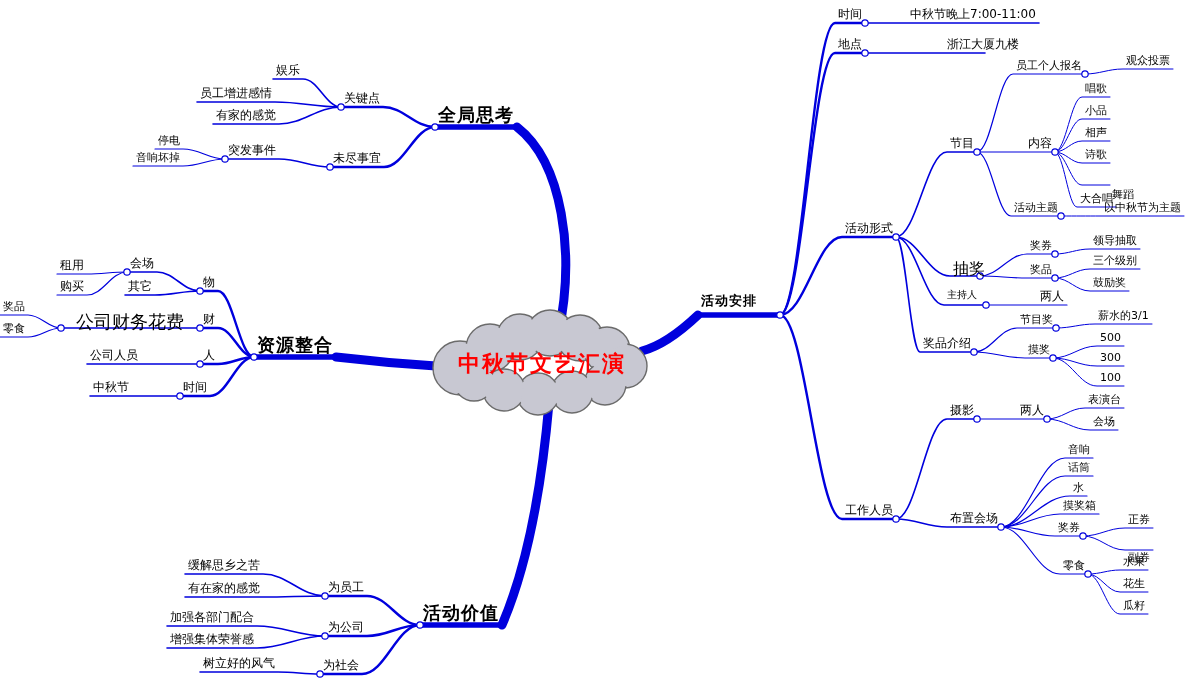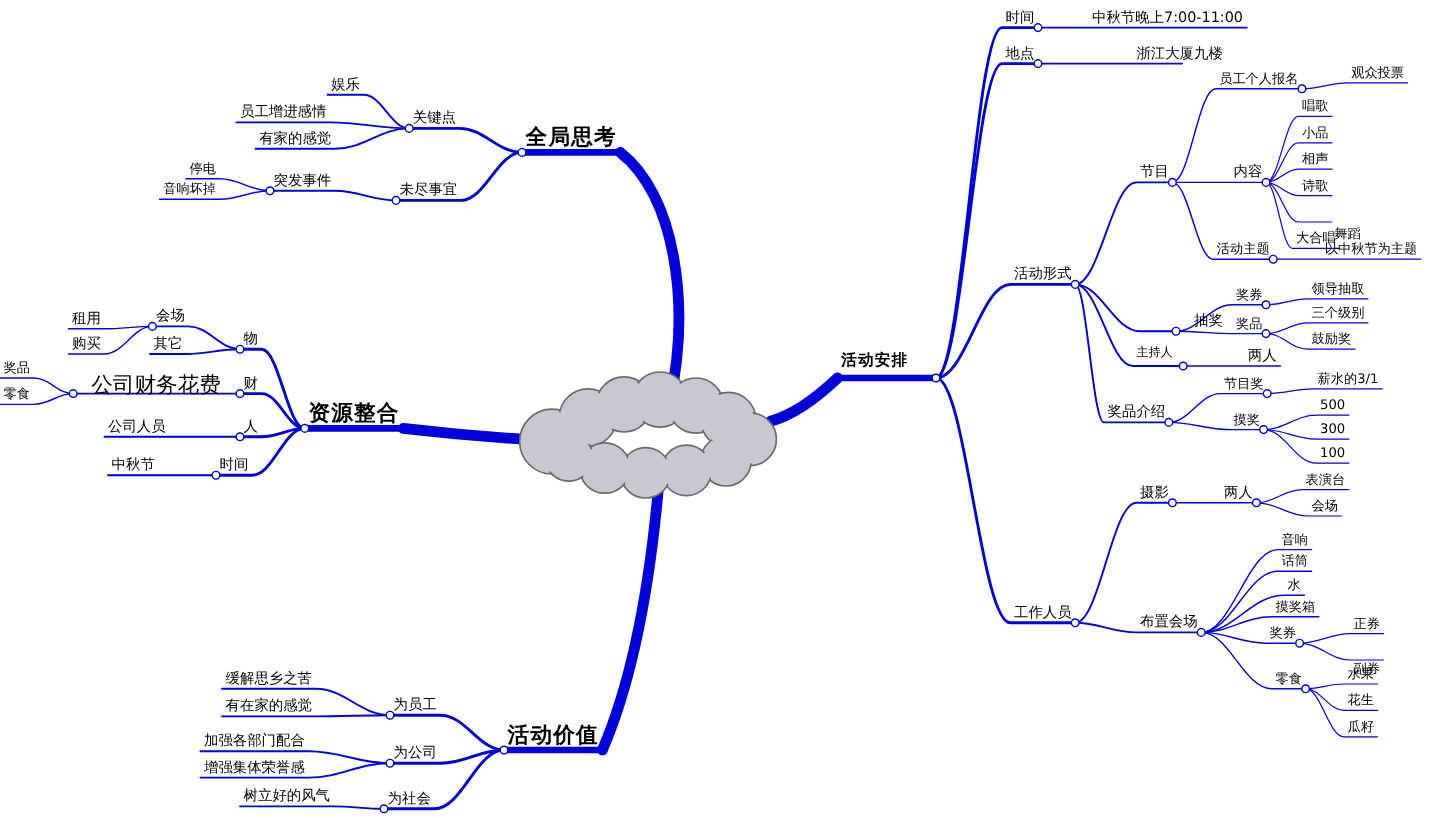--- a/index.html
+++ b/index.html
@@ -215,21 +215,21 @@
       <div class="node-label" style="left: 1126px; top: 55px; font-size: 11px;">观众投票</div>
       <div class="node-label" style="left: 1028px; top: 137px; font-size: 12px;">内容</div>
       <div class="node-label" style="left: 1085px; top: 83px; font-size: 11px;">唱歌</div>
       <div class="node-label" style="left: 1085px; top: 105px; font-size: 11px;">小品</div>
       <div class="node-label" style="left: 1085px; top: 127px; font-size: 11px;">相声</div>
       <div class="node-label" style="left: 1085px; top: 149px; font-size: 11px;">诗歌</div>
       <div class="node-label" style="left: 1112px; top: 171px; font-size: 11px; margin-top: 18px;">舞蹈</div>
       <div class="node-label" style="left: 1080px; top: 193px; font-size: 11px;">大合唱</div>
       <div class="node-label" style="left: 1014px; top: 202px; font-size: 11px;">活动主题</div>
       <div class="node-label" style="left: 1104px; top: 202px; font-size: 11px;">以中秋节为主题</div>
-      <div class="node-label" style="left: 995px; top: 261px; font-size: 12px;">抽奖</div>
+      <div class="node-label" style="left: 953px; top: 261px; font-size: 16px;">抽奖</div>
       <div class="node-label" style="left: 1030px; top: 240px; font-size: 11px;">奖券</div>
       <div class="node-label" style="left: 1093px; top: 235px; font-size: 11px;">领导抽取</div>
       <div class="node-label" style="left: 1030px; top: 264px; font-size: 11px;">奖品</div>
       <div class="node-label" style="left: 1093px; top: 255px; font-size: 11px;">三个级别</div>
       <div class="node-label" style="left: 1093px; top: 277px; font-size: 11px;">鼓励奖</div>
       <div class="node-label" style="left: 947px; top: 290px; font-size: 10px;">主持人</div>
       <div class="node-label" style="left: 1040px; top: 290px; font-size: 12px;">两人</div>
       <div class="node-label" style="left: 923px; top: 337px; font-size: 12px;">奖品介绍</div>
       <div class="node-label" style="left: 1020px; top: 314px; font-size: 11px;">节目奖</div>
       <div class="node-label" style="left: 1098px; top: 310px; font-size: 11px;">薪水的3/1</div>
@@ -248,13 +248,14 @@
       <div class="node-label" style="left: 1073px; top: 482px; font-size: 11px;">水</div>
       <div class="node-label" style="left: 1063px; top: 500px; font-size: 11px;">摸奖箱</div>
       <div class="node-label" style="left: 1058px; top: 522px; font-size: 11px;">奖券</div>
       <div class="node-label" style="left: 1128px; top: 514px; font-size: 11px;">正券</div>
       <div class="node-label" style="left: 1128px; top: 536px; font-size: 11px; margin-top: 16px;">副券</div>
       <div class="node-label" style="left: 1063px; top: 560px; font-size: 11px;">零食</div>
       <div class="node-label" style="left: 1123px; top: 556px; font-size: 11px;">水果</div>
       <div class="node-label" style="left: 1123px; top: 578px; font-size: 11px;">花生</div>
       <div class="node-label" style="left: 1123px; top: 600px; font-size: 11px;">瓜籽</div>
     </div>
+  <div id="center-label" style="left: 542px; top: 364px; font-size: 22px; color: rgb(255, 0, 0);">中秋节文艺汇演</div>
 </div>
 
 </body></html>

